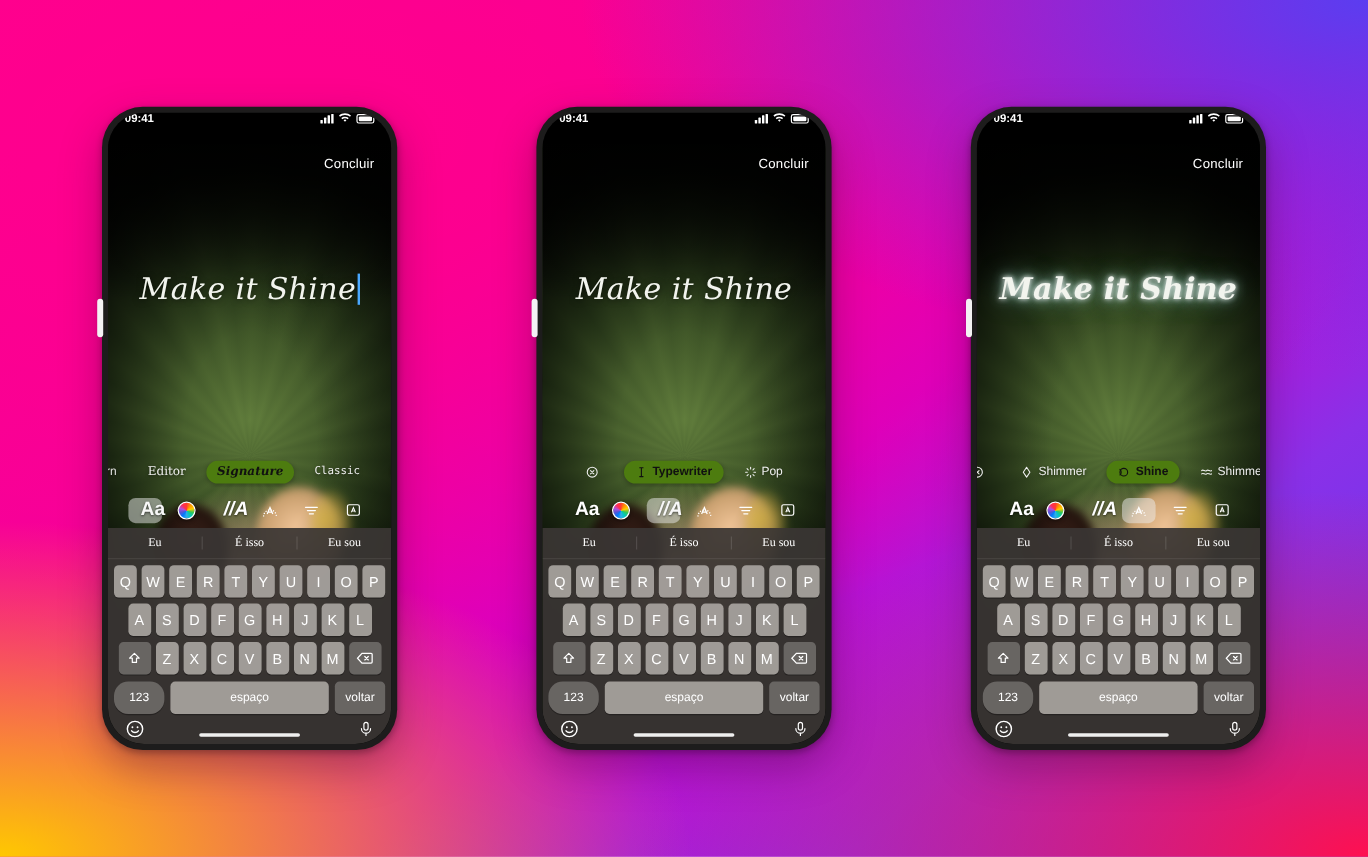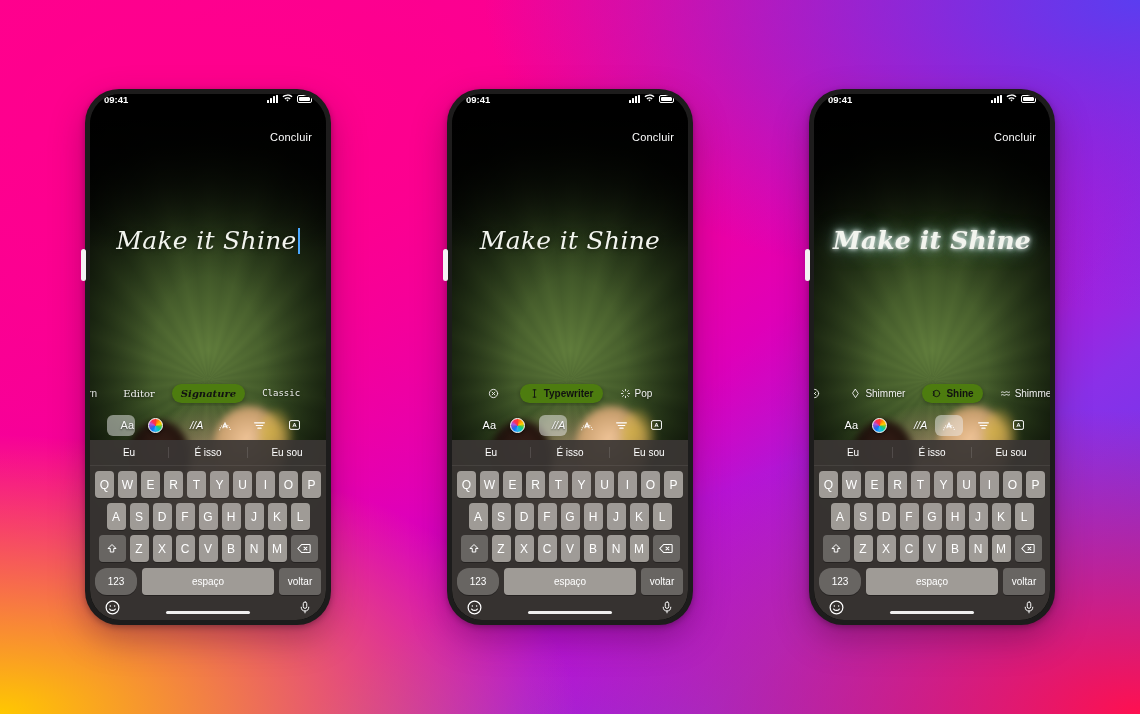--- a/index.html
+++ b/index.html
@@ -111,35 +111,35 @@
   .opt.f-poster { font-family:"Liberation Sans", sans-serif; font-weight:bold; }
   .oi { width:11px; height:11px; flex:none; display:block; }
 
   
   .toolrow { position:absolute; left:0; right:0; bottom:180px; height:30px;
              display:flex; align-items:center; justify-content:space-around;
              padding:0 14px; z-index:4; }
   .tool { width:28px; height:21px; border-radius:6px; display:flex;
           align-items:center; justify-content:center; flex:none; }
   .tool.on { background:rgba(235,235,235,.5); }
-  .tool .aa { color:#fff; font-size:11px; font-weight:normal;
+  .tool .aa { color:#fff; font-size:16px; font-weight:bold;
               text-shadow:0 1px 2px rgba(0,0,0,.6);margin-left:12px; }
   .tool.on .aa { color:#f8f8f8; }
   .wheel { width:15px; height:15px; border-radius:50%;
            background:conic-gradient(#ff3b30,#ff9500,#ffcc00,#34c759,#00c7be,
                       #32ade6,#007aff,#5856d6,#af52de,#ff2d55,#ff3b30);
            border:1.6px solid #fff; box-shadow:0 1px 3px rgba(0,0,0,.5); }
 
   
   .kb { position:absolute; left:0; right:0; bottom:0; height:180px;
         background:rgba(58,54,52,.93); z-index:5;
         display:flex; flex-direction:column; }
   .suggest { height:26px; display:flex; align-items:center;
              border-bottom:.5px solid rgba(255,255,255,.07); }
-  .sug { flex:1; text-align:center; color:#fff; font-size:10px; }
+  .sug { flex:1; text-align:center; color:#fff; font-size:10px;font-family:Liberation Serif, serif; }
   .sug + .sug { border-left:.5px solid rgba(255,255,255,.12); }
   .krow { display:flex; justify-content:center; align-items:center; gap:4px;
           margin-top:5px; padding:0 3px; }
   .key { background:rgba(168,164,160,.92); color:#fff; border-radius:4px;
          width:19px; height:27px; display:flex; align-items:center;
          justify-content:center; font-size:12px; box-shadow:0 1px 0 rgba(0,0,0,.3); }
   .key.wide { width:27px; background:rgba(110,106,104,.9); }
   .krow.r2 { padding:0 12px; }
   .krow.r3 { padding:0 3px; }
   .krow.r4 { margin-top:6px; gap:5px; padding:0 5px; }

